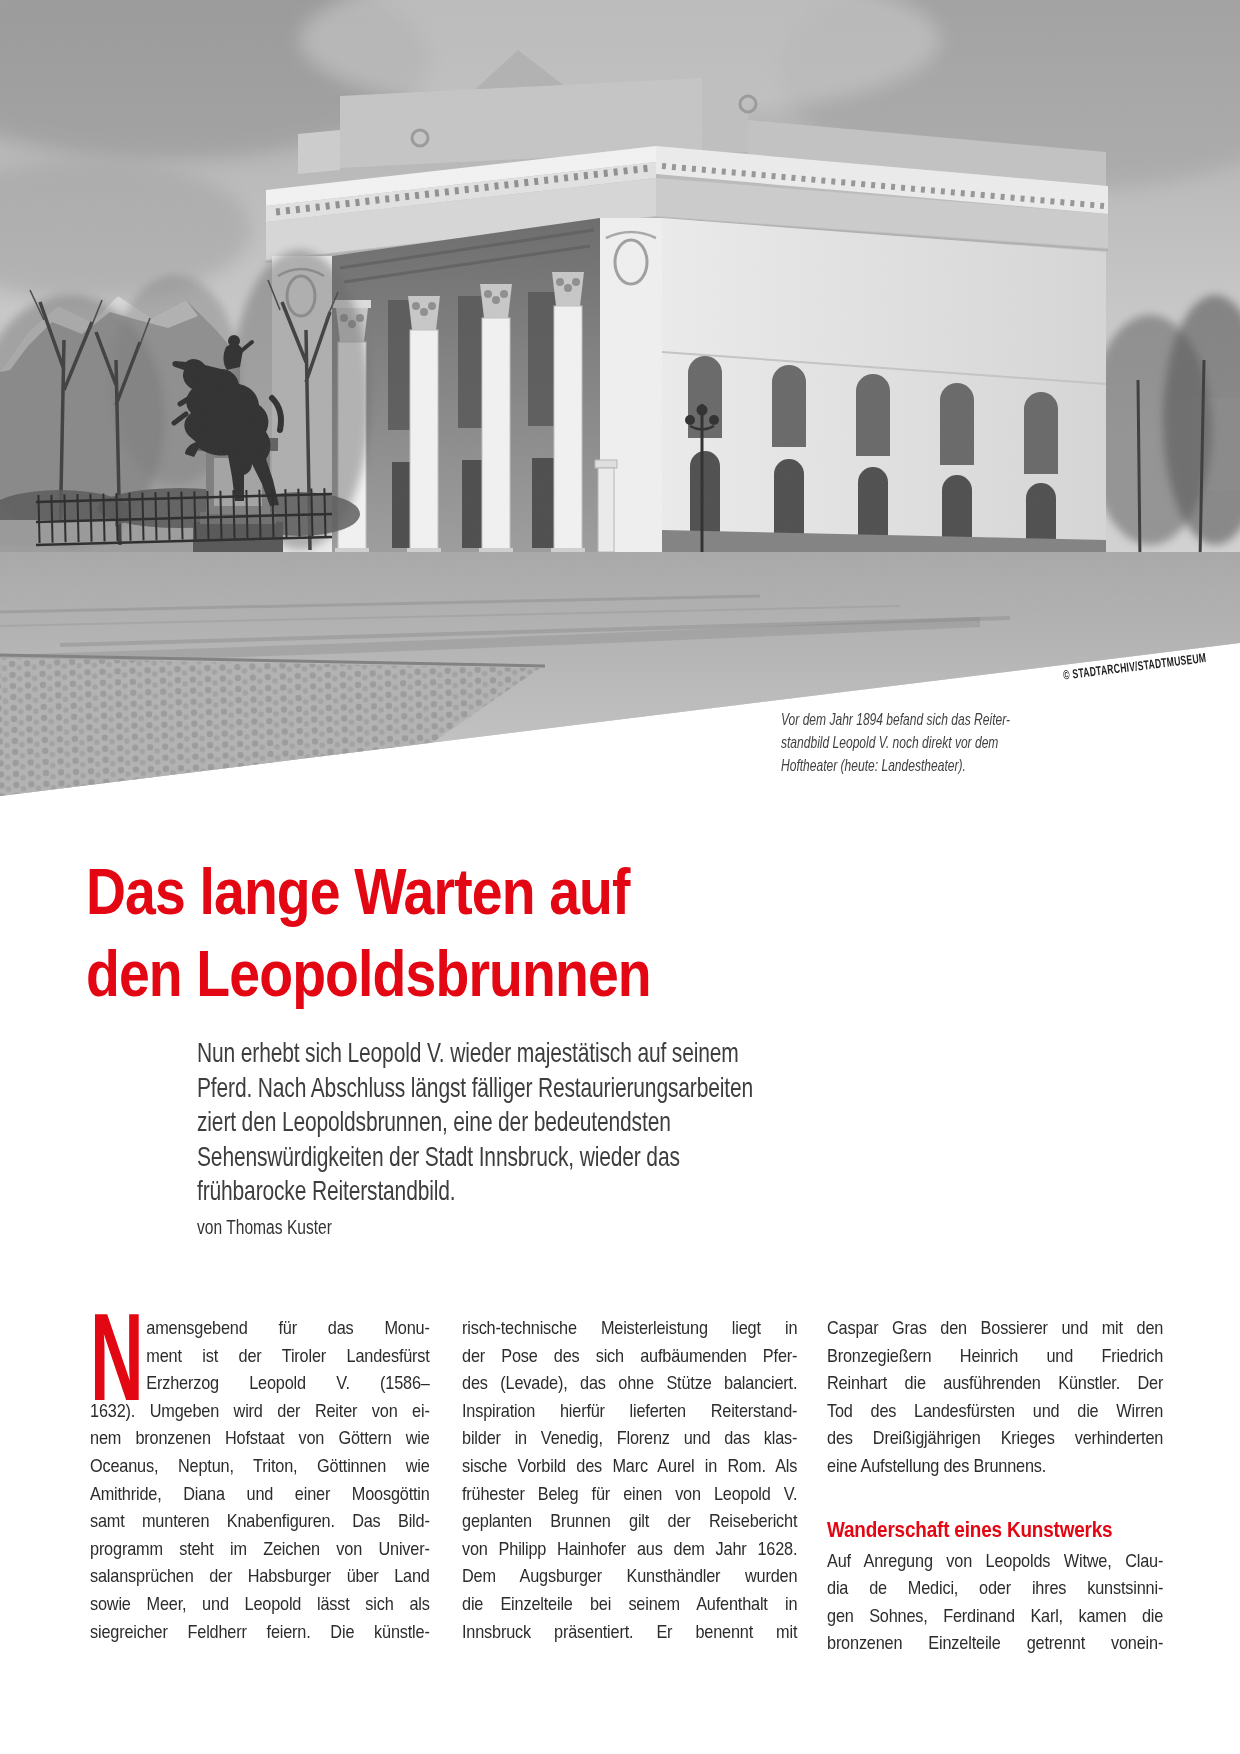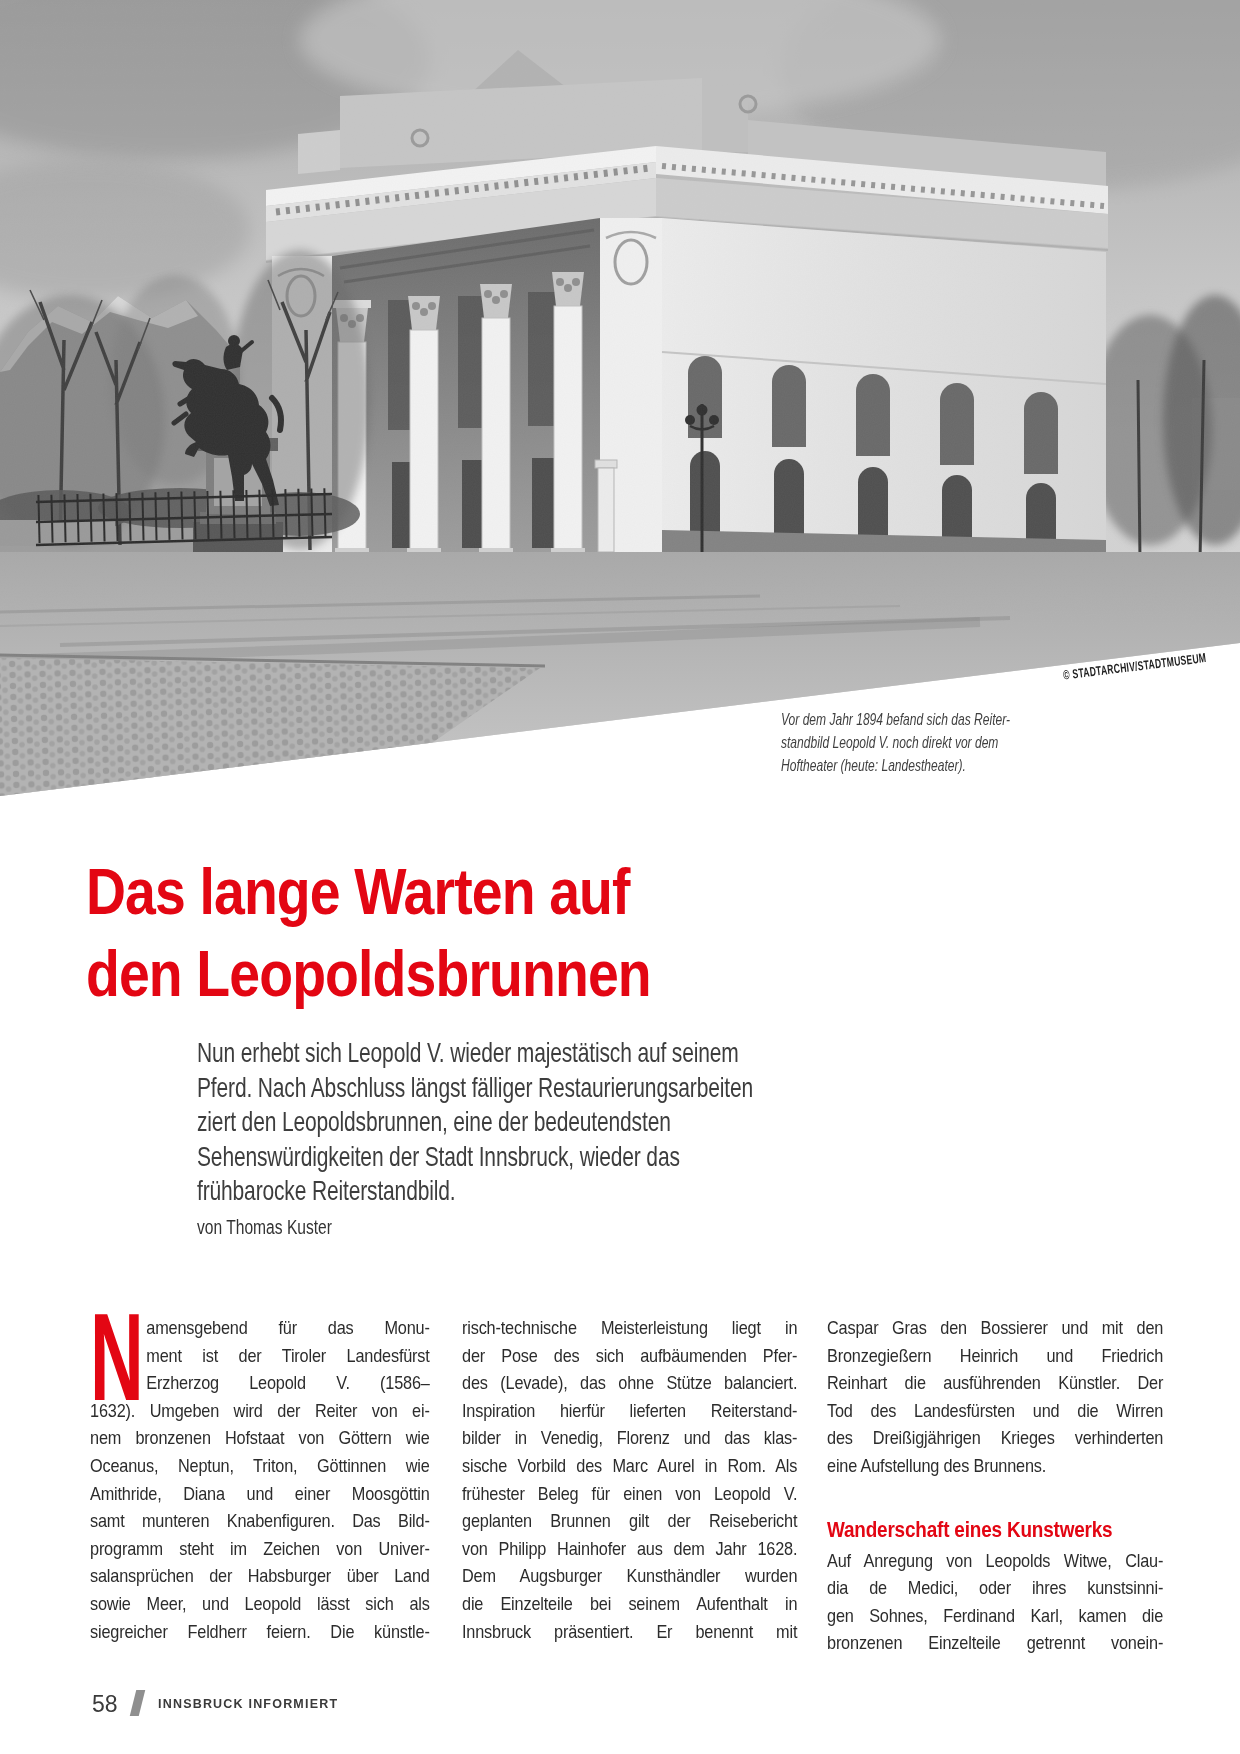--- a/index.html
+++ b/index.html
@@ -325,19 +325,14 @@
     <div class="ln">Tod des Landesfürsten und die Wirren</div>
     <div class="ln">des Dreißigjährigen Krieges verhinderten</div>
     <div class="ln nj">eine Aufstellung des Brunnens.</div>
     <div class="subhead">Wanderschaft eines Kunstwerks</div>
     <div class="ln">Auf Anregung von Leopolds Witwe, Clau-</div>
     <div class="ln">dia de Medici, oder ihres kunstsinni-</div>
     <div class="ln">gen Sohnes, Ferdinand Karl, kamen die</div>
     <div class="ln">bronzenen Einzelteile getrennt vonein-</div>
   </div>
 
-  <div class="footer">
-    <span class="pagenum">58</span>
-    <span class="slash"></span>
-    <span class="magname">INNSBRUCK INFORMIERT</span>
-  </div>
 
 </div>
 
 </body></html>

